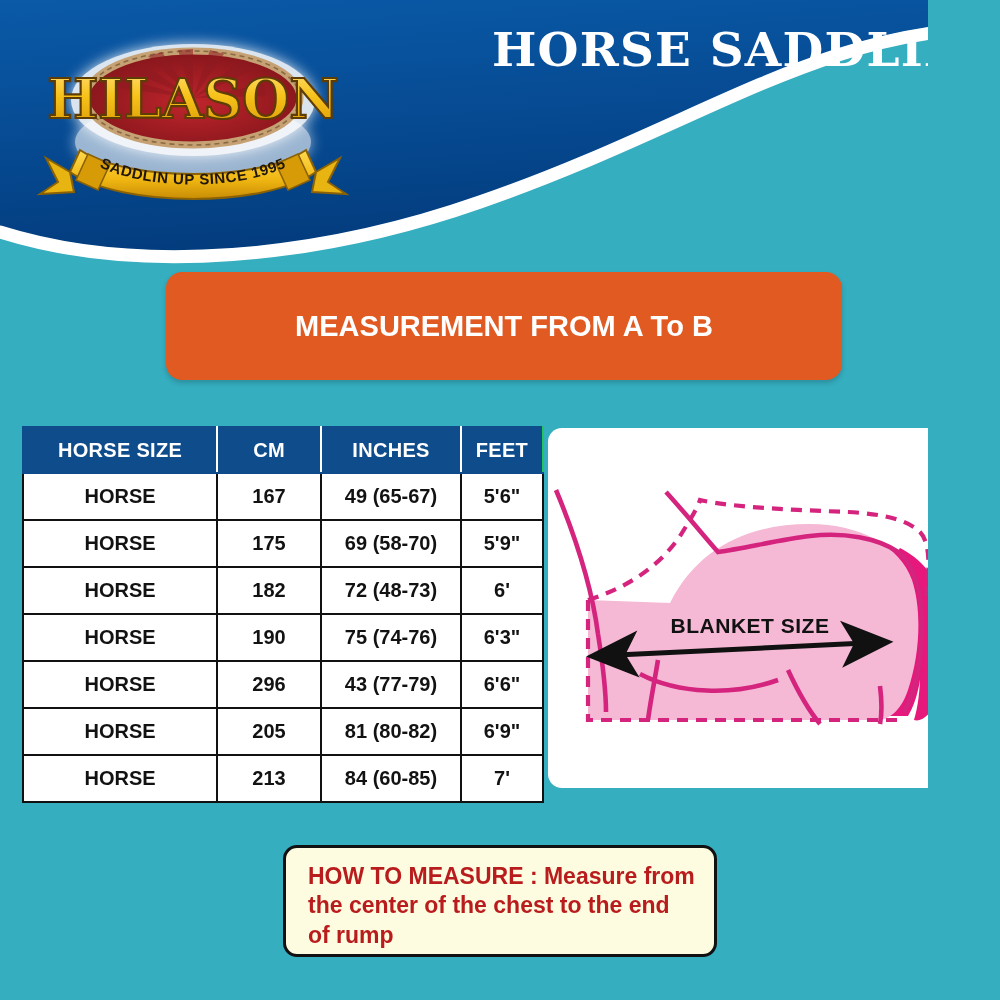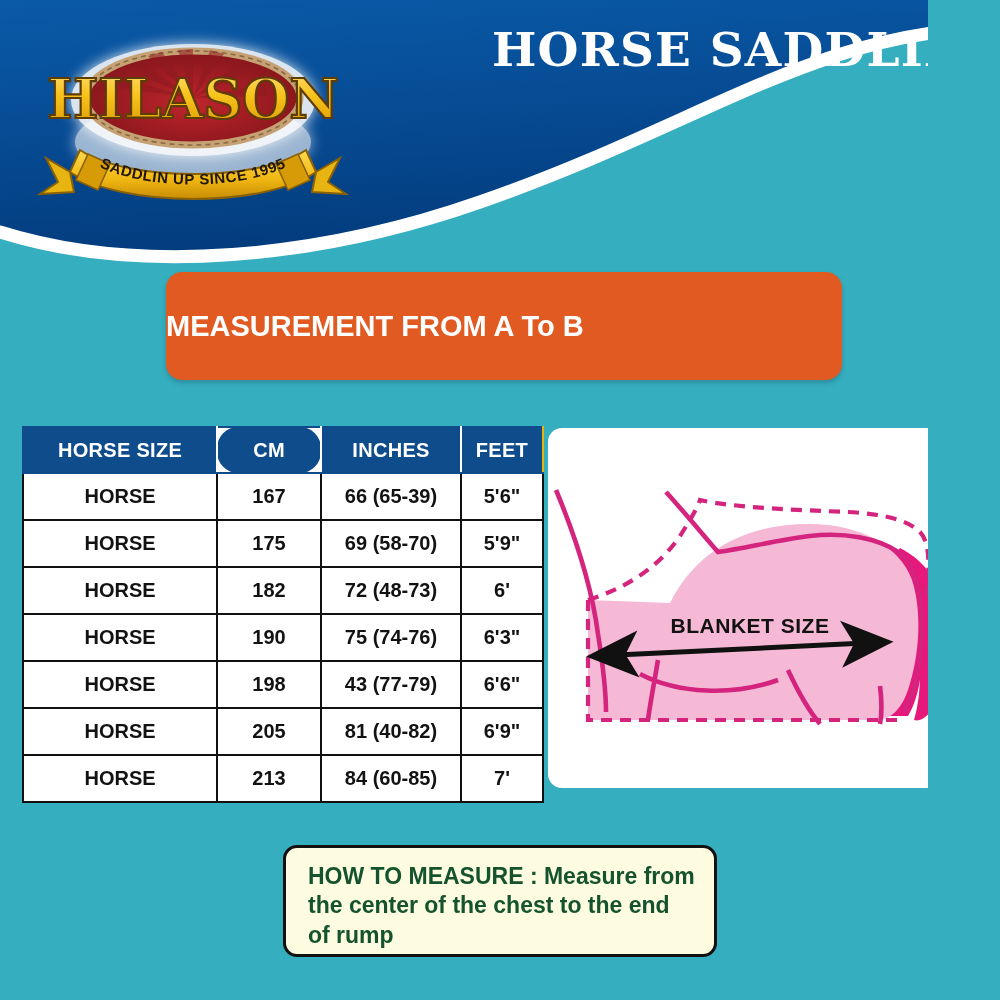--- a/index.html
+++ b/index.html
@@ -61,22 +61,23 @@
   .measure-banner {
     position: absolute;
     left: 166px;
     top: 272px;
     width: 676px;
     height: 108px;
     background: #E05A22;
     border-radius: 16px;
     box-shadow: 0 3px 5px rgba(0,0,0,0.18);
     display: flex;
+    flex-direction: column;
     align-items: center;
-    justify-content: flex-start;
+    justify-content: center;
     color: #ffffff;
     font-weight: bold;
     font-size: 29px;
     line-height: 1.32;
     text-align: center;
     gap: 32px;
   }
   .measure-banner .bline { display: block; white-space: nowrap; }
 
   
@@ -102,23 +103,23 @@
     background: #0F4C8C;
     color: #ffffff;
     border-color: #0F4C8C;
     border-left: 2px solid #ffffff;
     border-right: 2px solid #ffffff;
     font-size: 20px;
     letter-spacing: 0.3px;
     height: 44px;
   }
   .size-table thead th:first-child { border-left: 2px solid #0F4C8C; }
-  .size-table thead th:last-child  { border-right: 2px solid #eab308; }
+  .size-table thead th:last-child  { border-right: 2px solid #22c55e; }
   .col-size   { width: 192px; }
-  .col-cm     { width: 102px; border-radius: 21px; }
+  .col-cm     { width: 102px; }
   .col-inches { width: 138px; }
   .col-feet   { width: 80px; }
 
   
   .horse-card {
     position: absolute;
     left: 548px;
     top: 428px;
     width: 410px;
     height: 360px;
@@ -139,21 +140,21 @@
     position: absolute;
     left: 283px;
     top: 845px;
     width: 434px;
     height: 112px;
     background: #FDFBE0;
     border: 3px solid #111111;
     border-radius: 14px;
     box-sizing: border-box;
     padding: 14px 18px 0 22px;
-    color: #14532d;
+    color: #b91c1c;
     font-weight: bold;
     font-size: 23px;
     line-height: 1.28;
   }
 </style>
 </head>
 <body>
 
 <div id="page">
 
@@ -250,21 +251,21 @@
         <th class="col-size">HORSE SIZE</th>
         <th class="col-cm">CM</th>
         <th class="col-inches">INCHES</th>
         <th class="col-feet">FEET</th>
       </tr>
     </thead>
     <tbody>
       <tr>
         <td>HORSE</td>
         <td>167</td>
-        <td>66 (65-39)</td>
+        <td>49 (65-67)</td>
         <td>5'6"</td>
       </tr>
       <tr>
         <td>HORSE</td>
         <td>175</td>
         <td>69 (58-70)</td>
         <td>5'9"</td>
       </tr>
       <tr>
         <td>HORSE</td>
@@ -273,28 +274,28 @@
         <td>6'</td>
       </tr>
       <tr>
         <td>HORSE</td>
         <td>190</td>
         <td>75 (74-76)</td>
         <td>6'3"</td>
       </tr>
       <tr>
         <td>HORSE</td>
-        <td>198</td>
+        <td>296</td>
         <td>43 (77-79)</td>
         <td>6'6"</td>
       </tr>
       <tr>
         <td>HORSE</td>
         <td>205</td>
-        <td>81 (40-82)</td>
+        <td>81 (80-82)</td>
         <td>6'9"</td>
       </tr>
       <tr>
         <td>HORSE</td>
         <td>213</td>
         <td>84 (60-85)</td>
         <td>7'</td>
       </tr>
     </tbody>
   </table>

